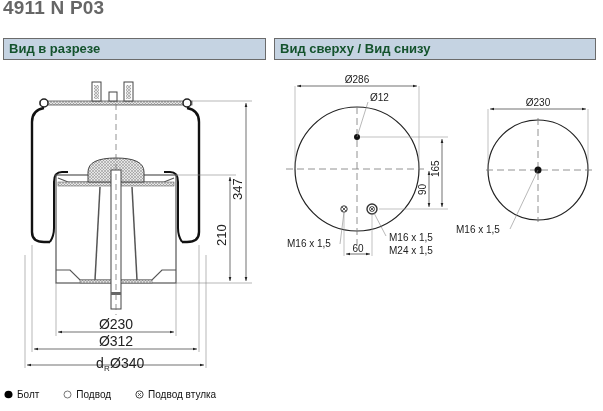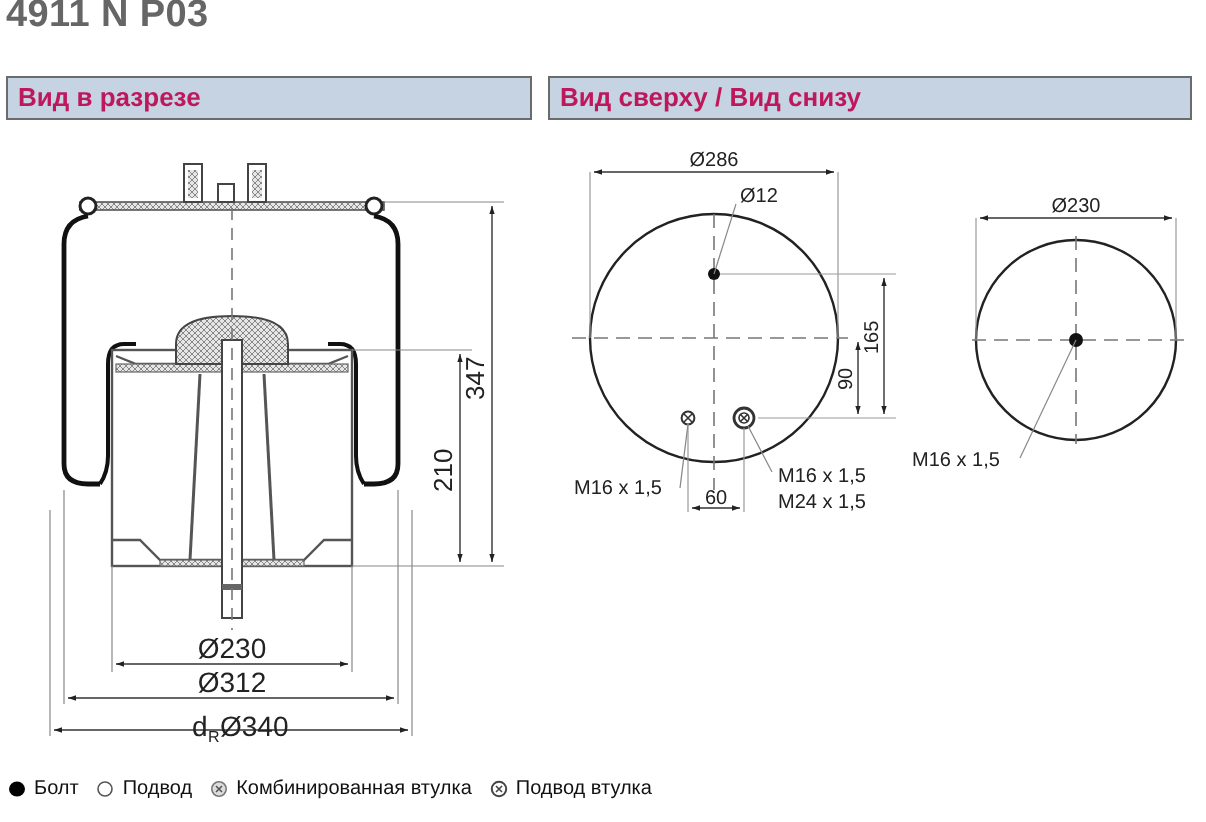--- a/index.html
+++ b/index.html
@@ -1,23 +1,23 @@
 <!DOCTYPE html>
 <html><head>
 <meta charset="utf-8">
 <style>
   html, body { margin:0; padding:0; background:#ffffff; }
   body { width:603px; height:411px; position:relative; overflow:hidden; font-family:"Liberation Sans", sans-serif; }
   .title { position:absolute; left:3px; top:-3px; font-size:19px; font-weight:bold; color:#666666; letter-spacing:0.2px; }
-  .section-header { position:absolute; top:38px; height:22px; background:#c5d3e2; border:1px solid #6b6b6b; box-sizing:border-box; font-size:13px; font-weight:bold; color:#be185d; line-height:20px; padding-left:5px; }
+  .section-header { position:absolute; top:38px; height:22px; background:#c5d3e2; border:1px solid #6b6b6b; box-sizing:border-box; font-size:13px; font-weight:bold; color:#14532d; line-height:20px; padding-left:5px; }
   #hdr-left { left:3px; width:263px; }
   #hdr-right { left:274px; width:322px; }
   svg { position:absolute; left:0; top:0; }
   .dim { font-family:"Liberation Sans", sans-serif; fill:#222; }
-  .legend { position:absolute; top:389px; left:4px; font-size:10px; color:#111; display:flex; align-items:center; white-space:nowrap; }
+  .legend { position:absolute; top:389px; left:4px; font-size:10px; color:#111; display:flex; align-items:center; white-space:nowrap;gap:15px; }
   .legend .item { display:flex; align-items:center; margin-right:9px; }
   .legend .sym { display:inline-block; width:9px; height:9px; margin-right:4px; }
 </style>
 </head>
 <body>
 
 <div class="title">4911 N P03</div>
 
 <div class="section-header" id="hdr-left">Вид в разрезе</div>
 <div class="section-header" id="hdr-right">Вид сверху / Вид снизу</div>
@@ -155,25 +155,18 @@
     <span>Болт</span>
   </div>
   <div class="item">
     <svg class="sym" style="position:static" width="9" height="9" viewBox="0 0 9 9">
         <ellipse cx="4.5" cy="4.5" rx="3.5" ry="3.5" fill="#fff" stroke="#555" stroke-width="0.8"></ellipse>
       </svg>
     <span>Подвод</span>
   </div>
   <div class="item">
     <svg class="sym" style="position:static" width="9" height="9" viewBox="0 0 9 9">
-        <circle cx="4.5" cy="4.5" r="3.6" fill="#ddd" stroke="#777" stroke-width="0.8"></circle>
-        <path d="M3,3 L6,6 M6,3 L3,6" stroke="#555" stroke-width="0.8"></path>
-      </svg>
-    <span>Комбинированная втулка</span>
-  </div>
-  <div class="item">
-    <svg class="sym" style="position:static" width="9" height="9" viewBox="0 0 9 9">
         <circle cx="4.5" cy="4.5" r="3.6" fill="#fff" stroke="#444" stroke-width="1"></circle>
         <path d="M3,3 L6,6 M6,3 L3,6" stroke="#444" stroke-width="0.8"></path>
       </svg>
     <span>Подвод втулка</span>
   </div>
 </div>
 
 </body></html>

